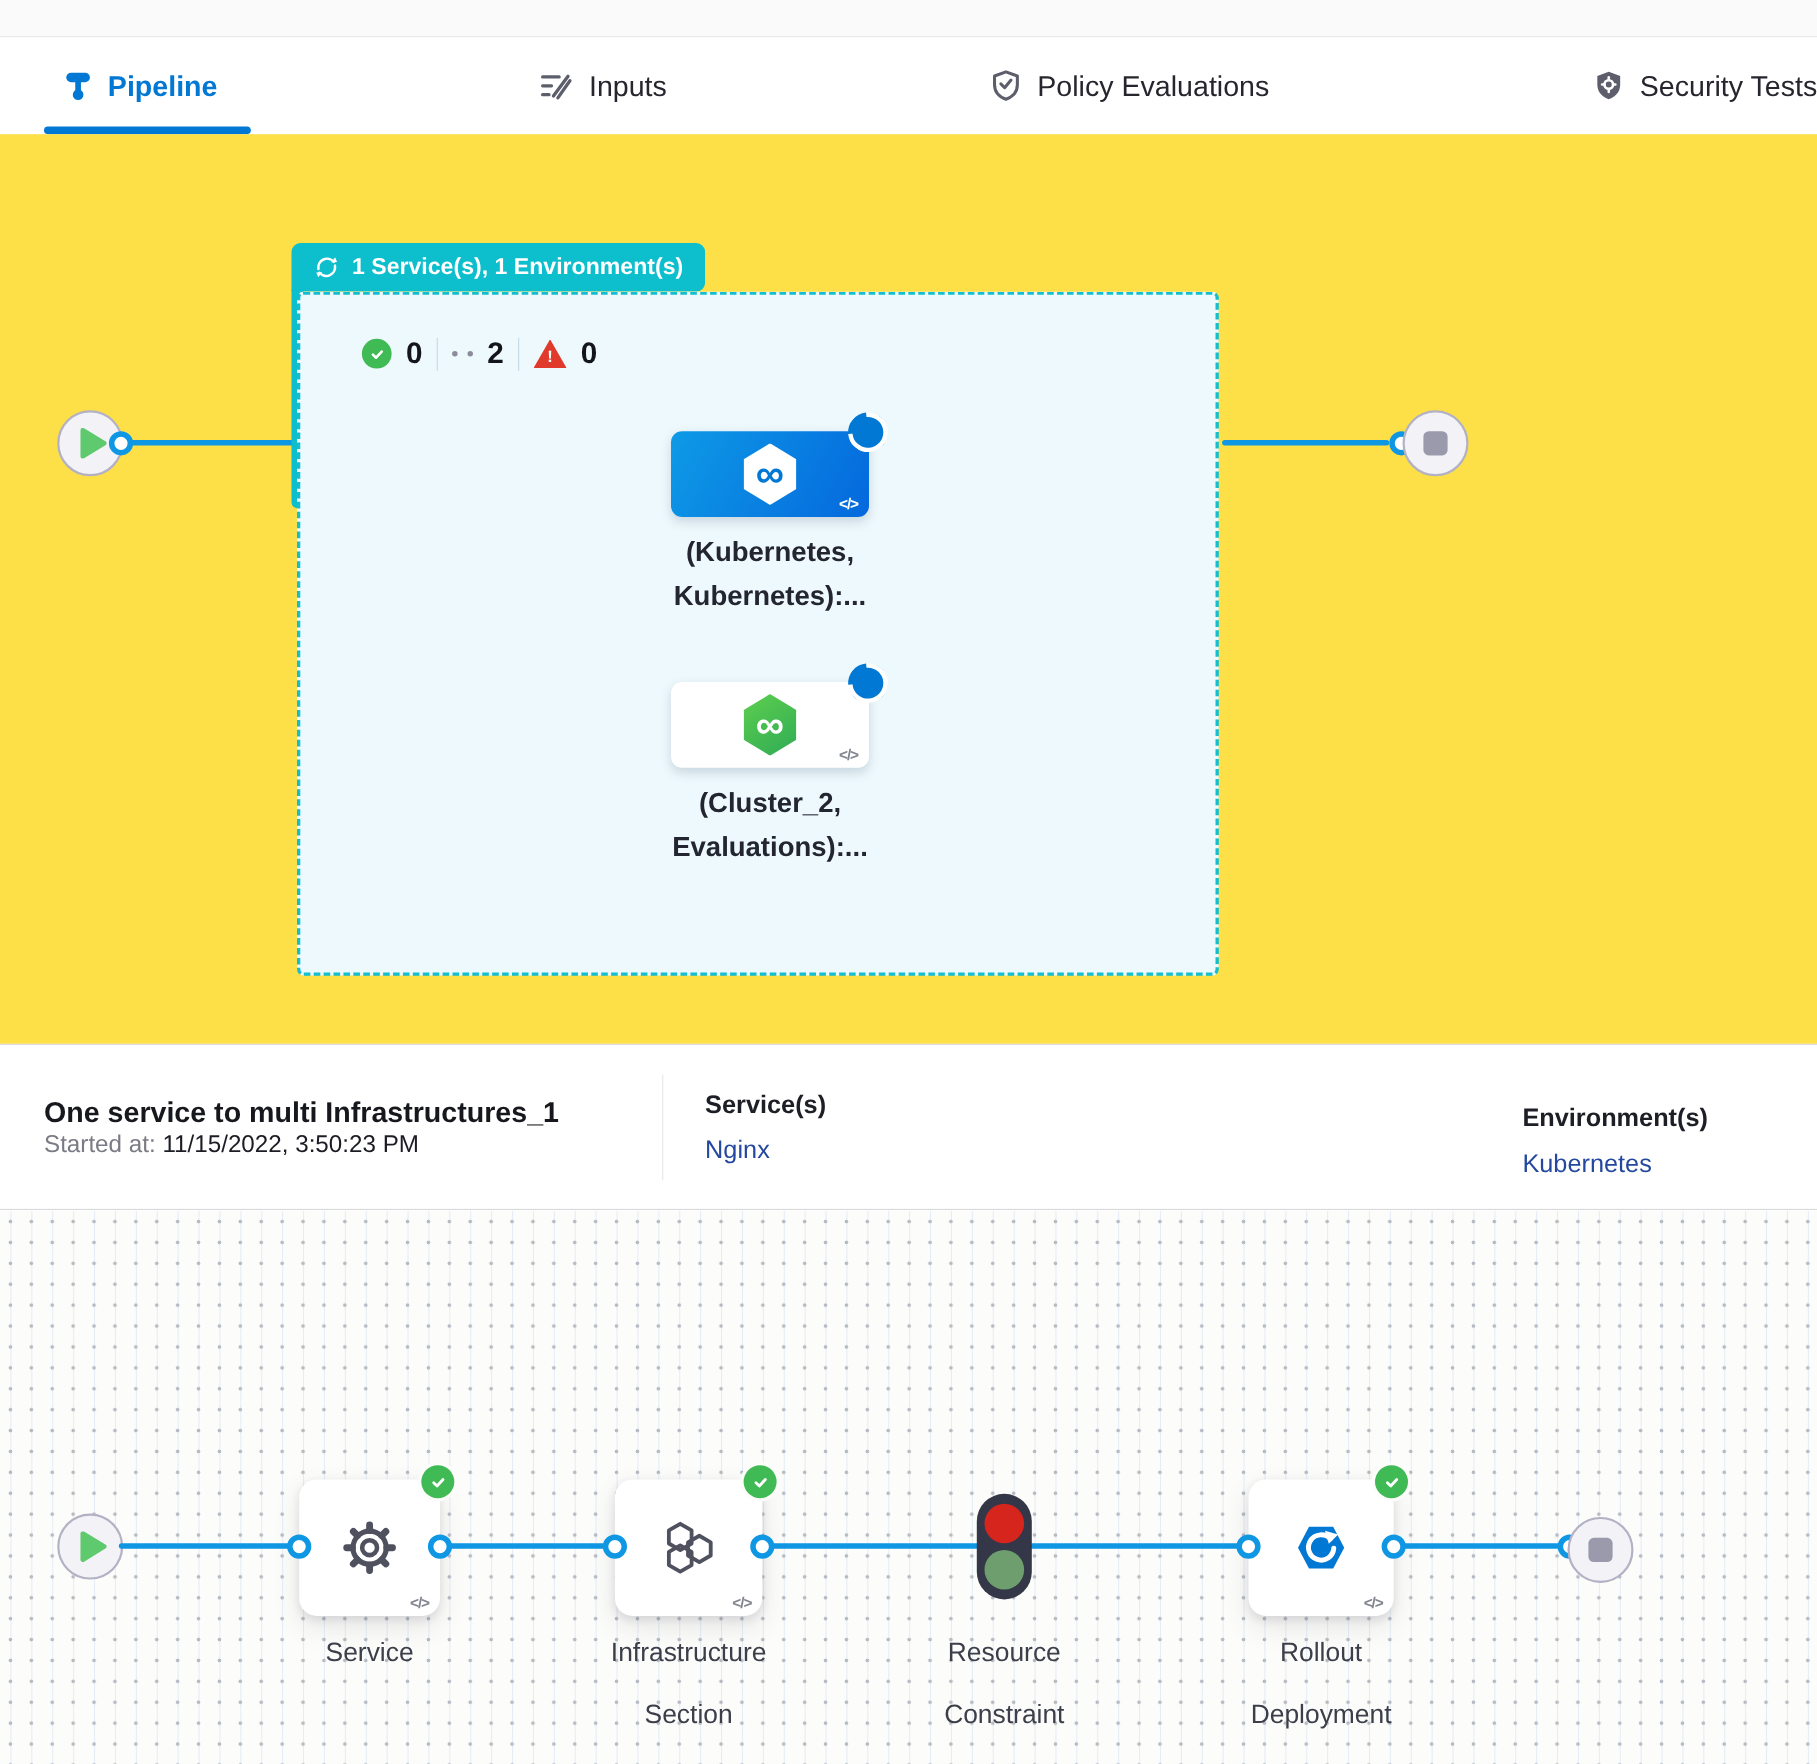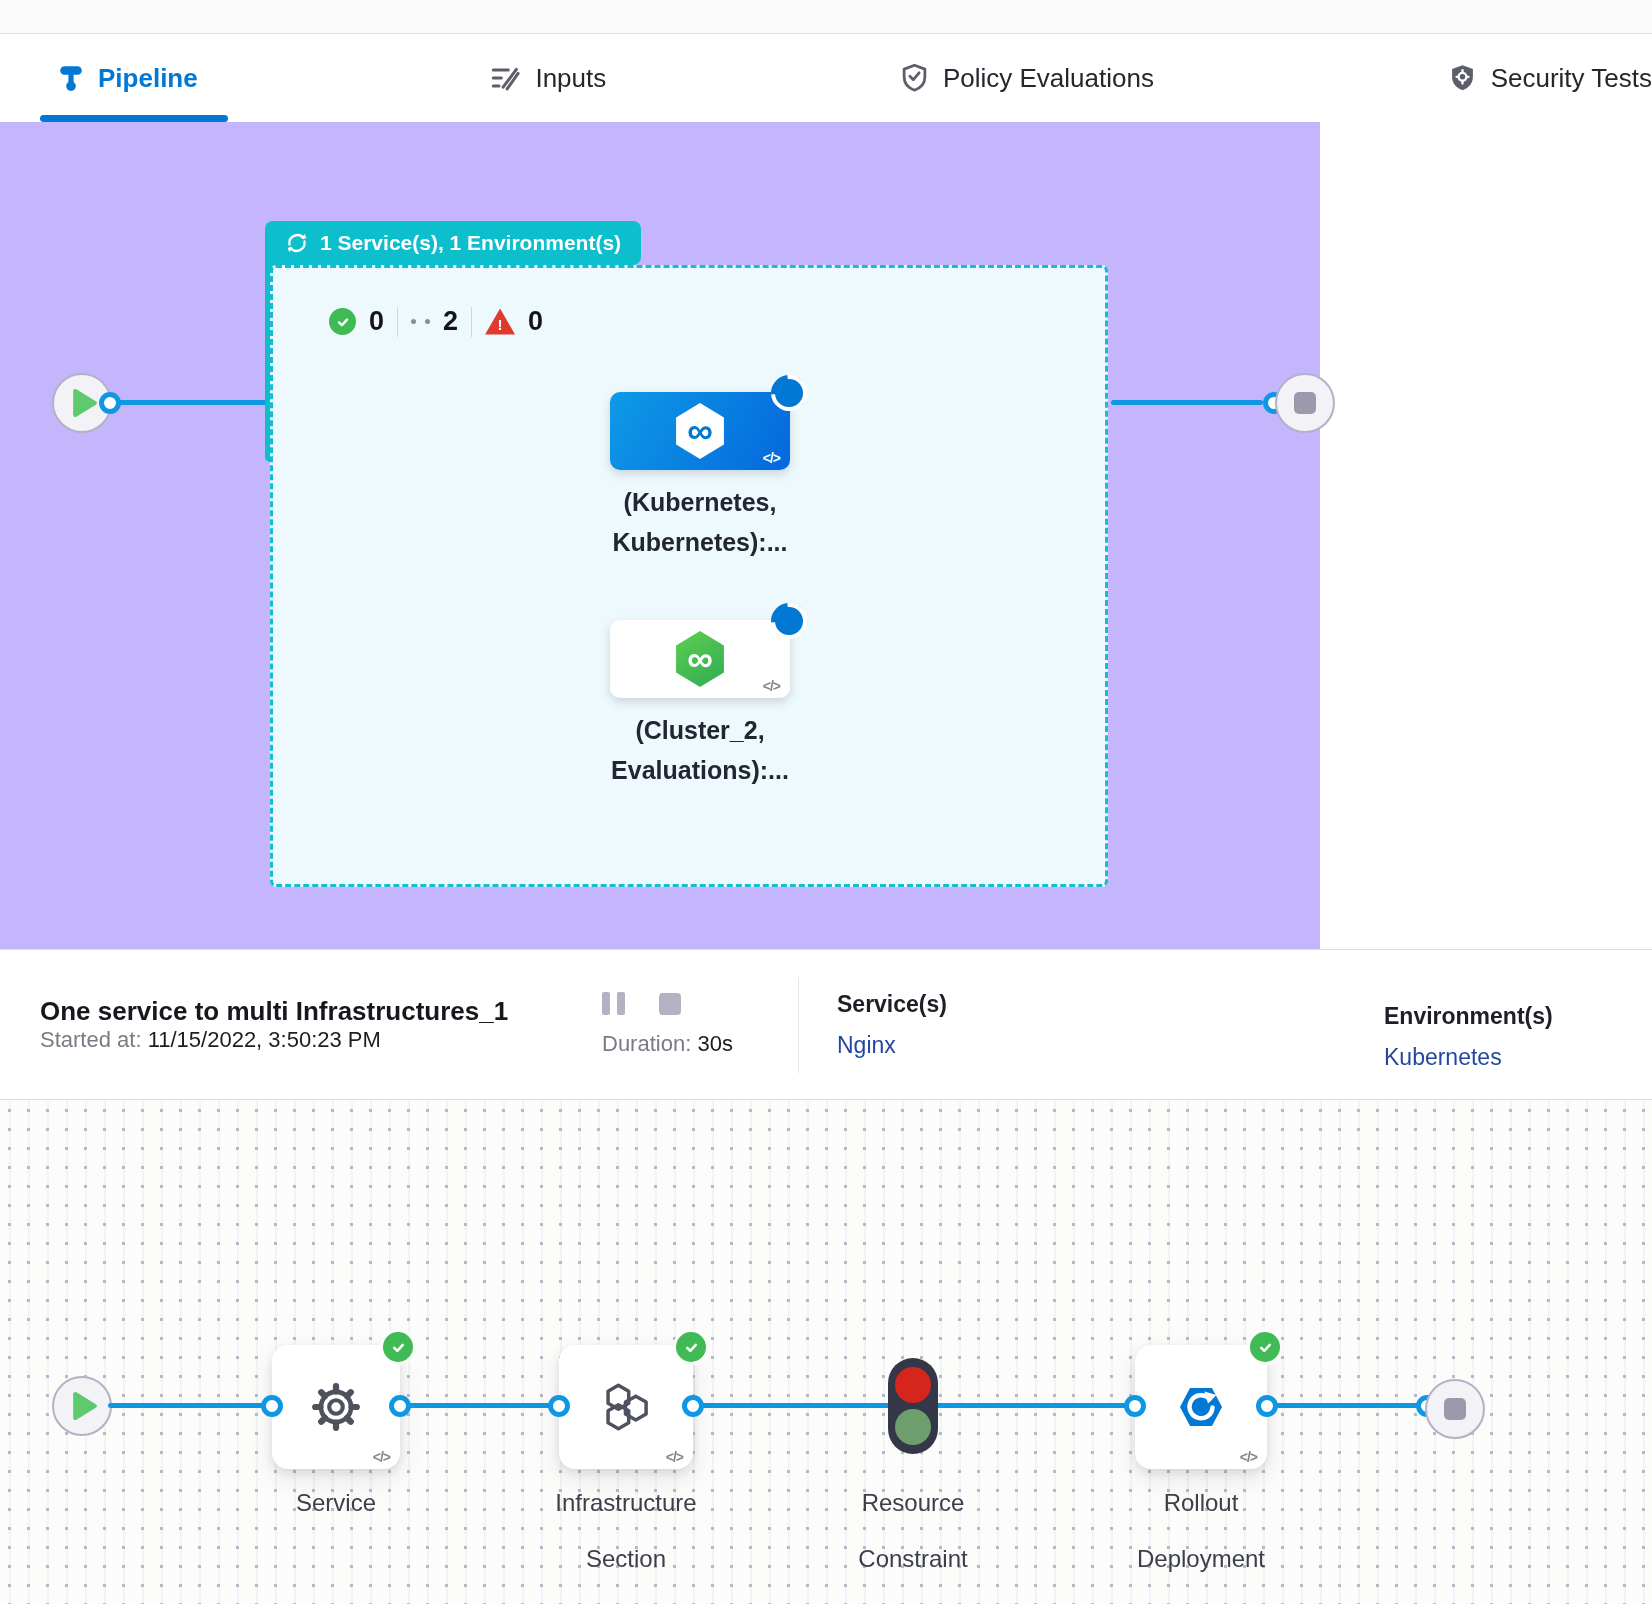--- a/index.html
+++ b/index.html
@@ -8,21 +8,21 @@
 
   
   .top-strip{position:absolute;left:0;top:0;width:100%;height:33px;background:#fafafb;border-bottom:1px solid #e2e3e5;}
   .tabbar{position:absolute;left:0;top:34px;width:100%;height:88px;background:#ffffff;
           display:flex;align-items:center;padding-left:58px;gap:52px;box-sizing:border-box;justify-content:space-between;}
   .tab{display:flex;align-items:center;gap:14px;font-size:26px;font-weight:400;color:#26262e;cursor:pointer;}
   .tab.active{color:#0278d5;font-weight:700;}
   .tab-underline{position:absolute;left:40px;bottom:0;width:188px;height:7px;background:#0278d5;border-radius:5px;}
 
   
-  .canvas-top{position:absolute;left:0;top:122px;width:1320px;height:827px;background:#c4b5fd;}
+  .canvas-top{position:absolute;left:0;top:122px;width:1652px;height:827px;background:#fde047;}
   .edge{position:absolute;height:5px;background:#0f97e4;border-radius:3px;}
   .edge-dot{position:absolute;width:22px;height:22px;border-radius:50%;background:#fff;border:5px solid #0f97e4;box-sizing:border-box;}
   .term-node{position:absolute;width:60px;height:60px;border-radius:50%;background:#f2f2f7;border:2px solid #b3b1c4;
              box-sizing:border-box;display:flex;align-items:center;justify-content:center;}
   .stop-sq{width:22px;height:22px;border-radius:5px;background:#9b99ac;}
 
   .stage-badge{position:absolute;left:265px;top:99px;height:44px;padding:0 20px;display:flex;align-items:center;gap:11px;
                background:#0dbecd;color:#fff;font-size:21px;font-weight:600;border-radius:8px 8px 8px 0;}
   .teal-bar{position:absolute;left:265px;top:141px;width:11px;height:199px;background:#0dbecd;border-radius:0 0 6px 6px;}
   .stage-box{position:absolute;left:270px;top:143px;width:838px;height:622px;border:3px dashed #12bed0;border-radius:6px;
@@ -218,33 +218,20 @@
   </div>
 
   <div class="infobar">
     <div class="run-block">
       <div class="run-title">One service to multi Infrastructures_1</div>
       <div class="run-sub">
         <span>Started at:</span>
         <b>11/15/2022, 3:50:23 PM</b>
       </div>
     </div>
-    <div class="ctrl-block">
-      <div class="ctrl-icons">
-        <div class="pause-ic">
-            <i></i>
-            <i></i>
-          </div>
-        <div class="stop-ic"></div>
-      </div>
-      <div class="run-sub">
-        <span>Duration:</span>
-        <b>30s</b>
-      </div>
-    </div>
     <div class="bar-div"></div>
     <div>
       <div class="kv-label">Service(s)</div>
       <div class="kv-link">Nginx</div>
     </div>
     <div class="flex-sp"></div>
     <div class="env-block">
       <div class="kv-label">Environment(s)</div>
       <div class="kv-link">Kubernetes</div>
     </div>

